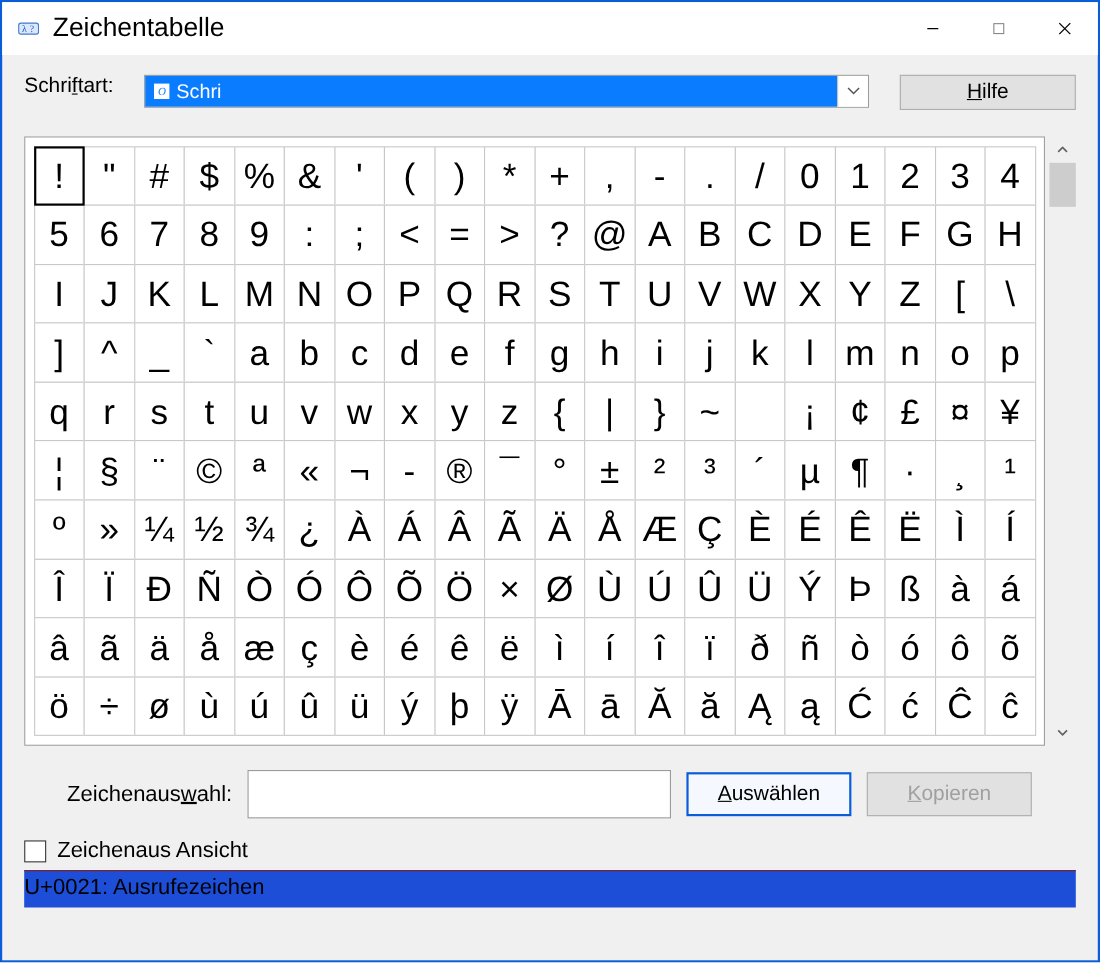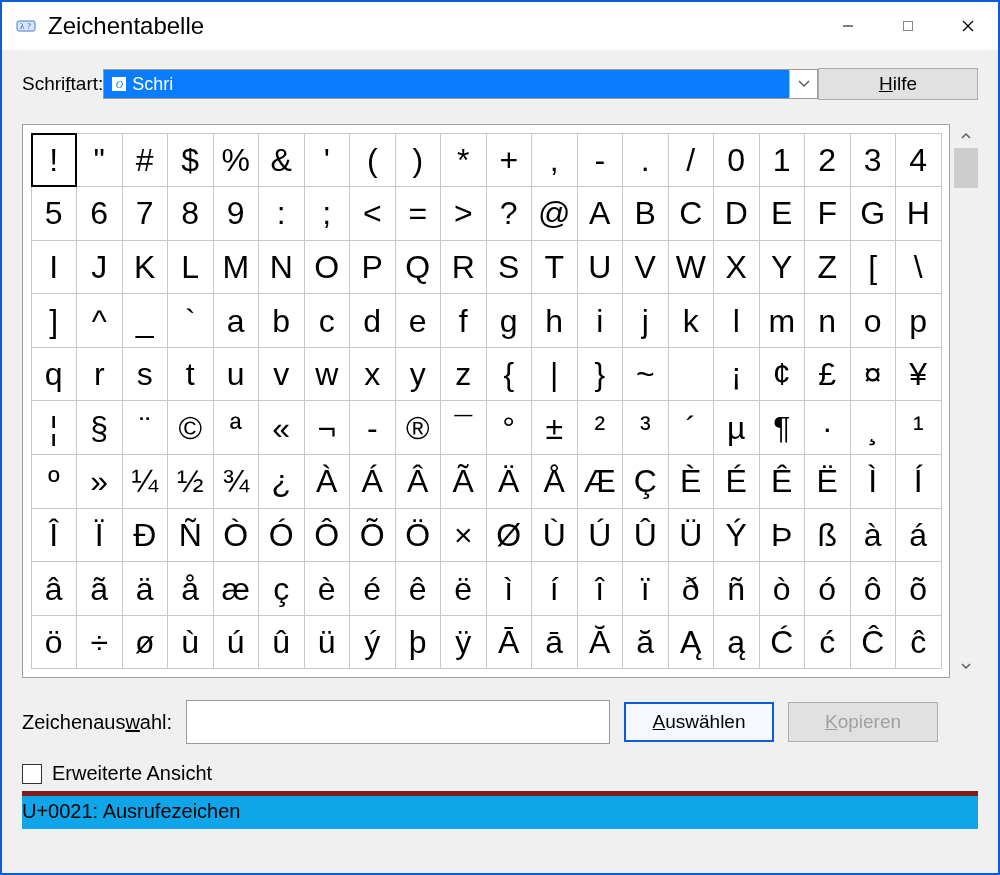--- a/index.html
+++ b/index.html
@@ -6,51 +6,51 @@
   html, body { margin:0; padding:0; font-family: "Segoe UI", Tahoma, Arial, sans-serif; background:#fff; }
   .app-window { width:1000px; height:875px; border:2px solid #0b5cd8; background:#f0f0f0; display:flex; flex-direction:column; position:relative; }
   .title-bar { height:48px; background:#fff; display:flex; align-items:center; padding:0 0 0 12px; }
   .title-bar .app-icon { width:24px; height:24px; margin-right:10px; display:inline-flex; align-items:center; justify-content:center;}
   .title-bar .title-text { font-size:24px; color:#000; flex:0 0 auto; }
   .title-bar .spacer { flex:1 1 auto; }
   .win-btn { width:60px; height:48px; display:flex; align-items:center; justify-content:center; font-size:16px; color:#000; background:transparent; border:none; }
   .win-btn svg { pointer-events:none; }
 
   .content { padding:18px 20px 0 20px; display:flex; flex-direction:column; flex:1 1 auto; }
-  .font-row { display:flex; align-items:center; gap:0; }
+  .font-row { display:flex; align-items:flex-start; gap:28px; }
   .font-label { font-size:19px; color:#000; white-space:nowrap;}
   .font-label .ul { text-decoration:underline; }
   .font-combo { flex:1 1 auto; height:30px; background:#fff; border:1px solid #9a9a9a; display:flex; align-items:center; position:relative;}
   .font-combo .selected { flex:1 1 auto; height:100%; background:#0a7cff; color:#fff; display:flex; align-items:center; padding:0 8px; font-size:18px; gap:6px;}
   .font-combo .font-glyph { width:14px; height:14px; background:#fff; display:inline-flex; align-items:center; justify-content:center; font-size:10px; color:#0a7cff; font-style:italic; font-family:serif;}
   .font-combo .dropdown-btn { width:28px; height:100%; border-left:1px solid #c0c0c0; display:flex; align-items:center; justify-content:center; background:#fff;}
   .help-btn { width:160px; height:32px; background:#e1e1e1; border:1px solid #adadad; font-size:19px; display:flex; align-items:center; justify-content:center; }
   .help-btn .ul, .btn .ul { text-decoration:underline; }
 
   .grid-wrap { margin-top:24px; display:flex; gap:4px; height:554px; border:none; }
   .char-grid { flex:1 1 auto; background:#fff; border:1px solid #a0a0a0; padding:8px; }
   .grid-inner { width:100%; height:100%; display:grid; grid-template-columns:repeat(20,1fr); grid-template-rows:repeat(10,1fr); gap:0;}
   .cell { border:1px solid #c8c8c8; margin:-0.5px; display:flex; align-items:center; justify-content:center; font-family:Arial,sans-serif; font-size:32px; color:#000; background:#fff; cursor:pointer; overflow:hidden; line-height:1;}
   .cell.selected { border:2px solid #000; z-index:2; }
   .vscroll { width:24px; display:flex; flex-direction:column; }
   .scroll-btn { height:24px; background:#f0f0f0; display:flex; align-items:center; justify-content:center; font-size:10px; color:#606060;}
   .scroll-track { flex:1 1 auto; background:#f0f0f0; position:relative;}
   .scroll-thumb { position:absolute; left:0; right:0; top:0; height:40px; background:#cdcdcd;}
 
-  .select-row { margin-top:22px; display:flex; align-items:center; gap:14px; padding-right:40px;}
+  .select-row { margin-top:22px; display:flex; align-items:center; gap:14px; padding-right:40px;margin-left:39px;}
   .select-label { font-size:20px; color:#000; white-space:nowrap;}
   .select-label .ul{ text-decoration:underline;}
   .char-output { flex:1 1 auto; height:44px; background:#fff; border:1px solid #9a9a9a;}
   .btn { width:150px; height:40px; background:#e1e1e1; border:1px solid #adadad; font-size:19px; display:flex; align-items:center; justify-content:center; color:#000;}
   .btn.primary { border:2px solid #0b5cd8; background:#f5f9ff;}
   .btn.disabled { color:#a0a0a0;}
   
   .adv-row { margin-top:18px; display:flex; align-items:center; gap:10px; font-size:20px; }
   .checkbox { width:20px; height:20px; background:#fff; border:1px solid #333;}
-  .status-bar { margin-top:6px; padding:4px 0 6px 0px; font-size:20px; color:#000; border-top:5px solid #7f1d1d; background:#0ea5e9;}
+  .status-bar { margin-top:6px; padding:4px 0 6px 0px; font-size:20px; color:#000; border-top:1px solid #7f1d1d; background:#1d4ed8;}
 </style>
 </head>
 <body>
 
 <div class="app-window">
 
   <div class="title-bar">
     <span class="app-icon">
       <svg width="20" height="20" viewBox="0 0 20 20">
         <rect x="1" y="5" width="18" height="10" rx="2" fill="#d8e8ff" stroke="#4479cc"></rect>
@@ -336,18 +336,18 @@
       </button>
       <button class="btn disabled">
         <span></span>
           <span class="ul">K</span>
           <span>opieren</span>
       </button>
     </div>
 
     <div class="adv-row">
       <div class="checkbox"></div>
-      <span>Erweiterte Ansicht</span>
+      <span>Zeichenaus Ansicht</span>
     </div>
 
     <div class="status-bar">U+0021: Ausrufezeichen</div>
   </div>
 </div>
 
 </body></html>

